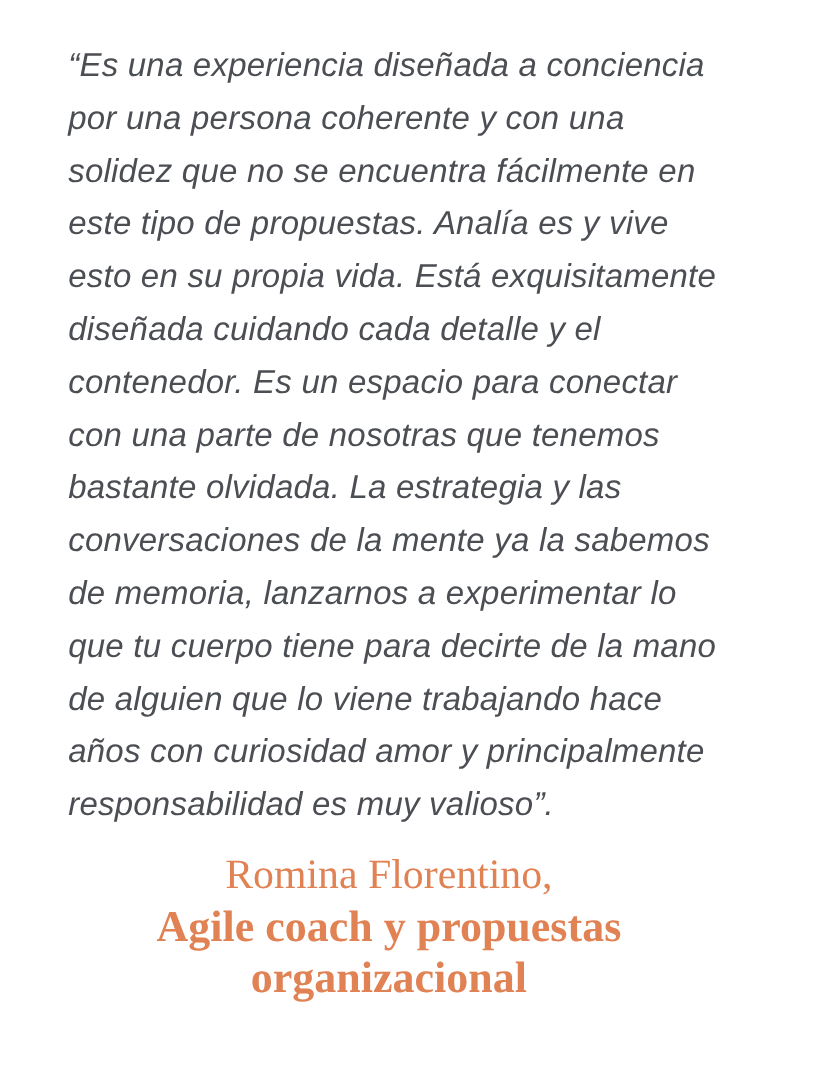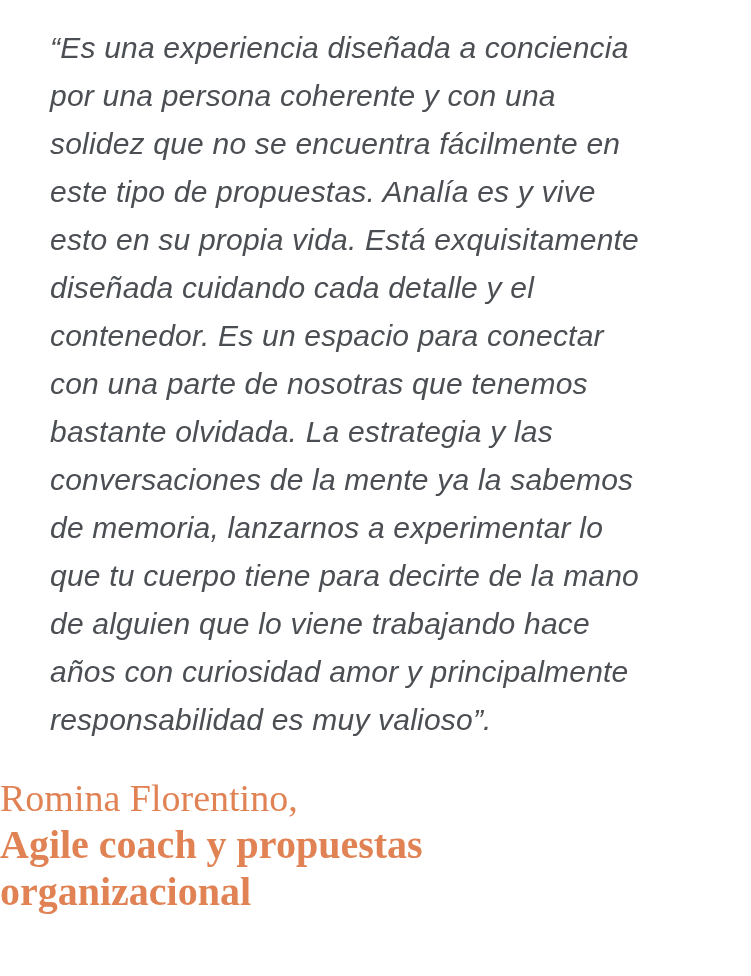--- a/index.html
+++ b/index.html
@@ -9,33 +9,33 @@
   }
   .page {
     position: relative;
     width: 751px;
     height: 976px;
     background: #ffffff;
     overflow: hidden;
     font-family: "Liberation Sans", sans-serif;
   }
   .quote {
-    margin: 4px;
+    margin: 16px;
     padding: 20px 40px 0 46px;
     font-style: italic;
     font-size: 30px;
     line-height: 48px;
     letter-spacing: 0.2px;
     color: #4b4e53;
     white-space: pre-line;
   }
   .attribution {
-    margin-top: 31px;
+    margin-top: 16px;
     padding-right: 44px;
-    text-align: left;
+    text-align: center;
     font-family: "Liberation Serif", serif;
     color: #e08254;
   }
   .author-name {
     font-size: 38px;
     line-height: 46px;
     font-weight: 400;
   }
   .author-role {
     font-size: 40px;

